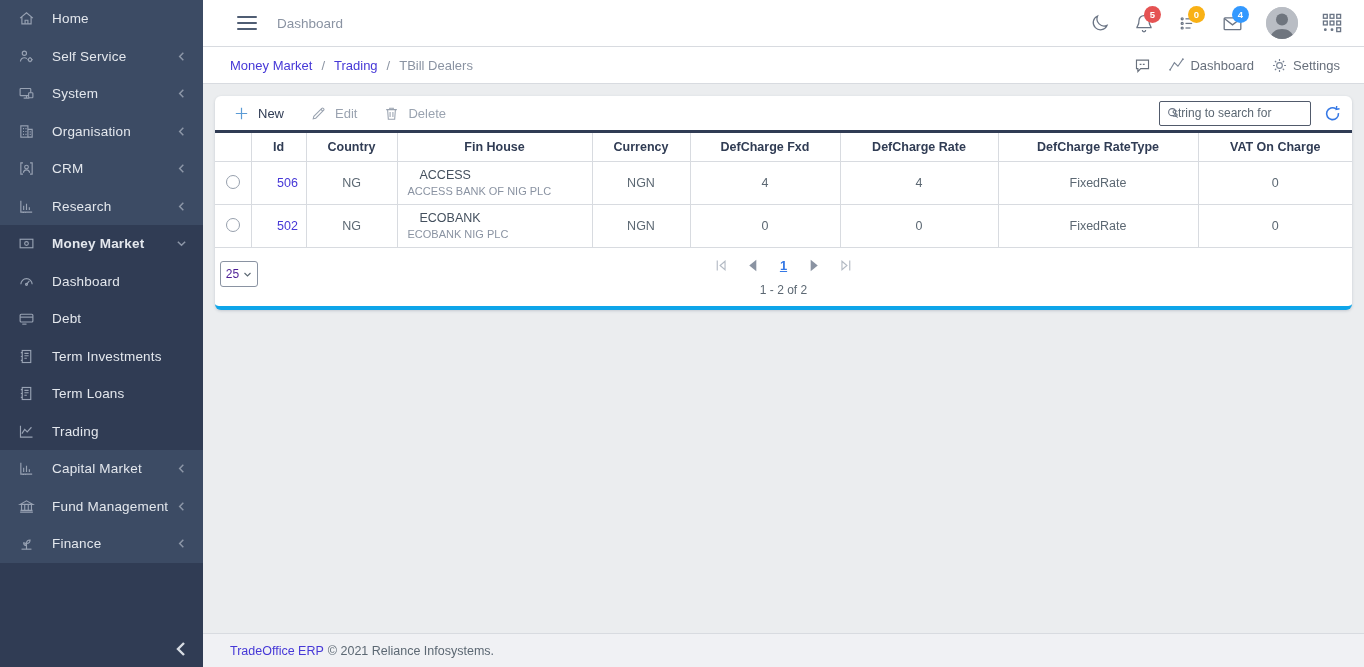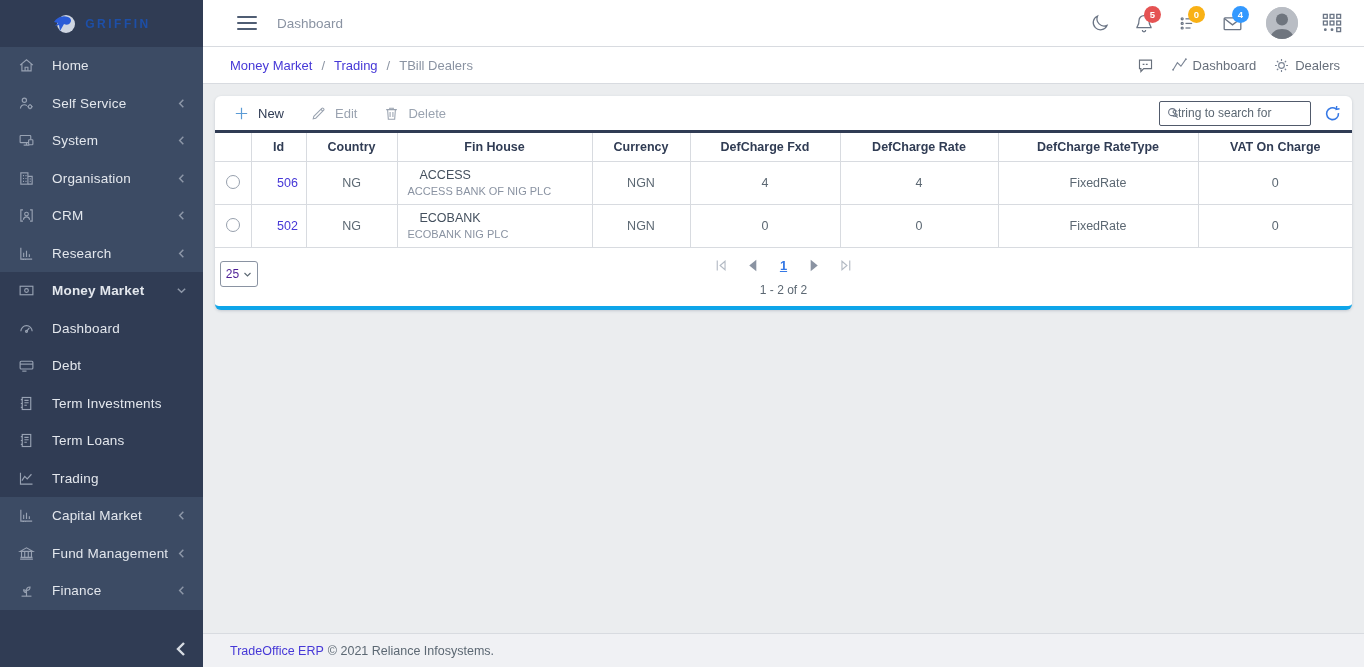--- a/index.html
+++ b/index.html
@@ -77,27 +77,20 @@
   .pgcur { color:#3578e5; font-weight:bold; font-size:13px; text-decoration:underline; cursor:pointer; padding:0 3px; }
   .pgsummary { position:absolute; left:0; right:0; top:35px; text-align:center; font-size:12px; color:#5c6873; }
 
   .footer { height:34px; background:#f0f1f4; border-top:1px solid #d8dbe0; display:flex; align-items:center; padding-left:27px; font-size:12.5px; color:#5c6873; }
   .footer a { color:#4638d7; text-decoration:none; margin-right:4px; cursor:pointer; }
 </style>
 </head>
 <body>
 
 <aside class="sidebar">
-  <div class="brand">
-    <svg class="brand-logo" viewBox="0 0 26 22">
-      <circle cx="14" cy="11" r="9" fill="#cfd6e2"></circle>
-      <path d="M2 9c3-5 9-7 14-5 3 1 4 4 2 6-1 2-4 2-6 1l-4 7-1-6-4 1 3-3z" fill="#2a5bd7"></path>
-    </svg>
-    <span class="brand-name">GRIFFIN</span>
-  </div>
 
   <nav class="nav">
     <div class="nav-item">
       <svg class="nicon" viewBox="0 0 24 24" fill="none" stroke="currentColor" stroke-width="1.6">
           <path d="M3 11.5 12 4l9 7.5M5.5 10v9.5h13V10"></path>
           <path d="M10 19.5v-5h4v5"></path>
         </svg>
       <span class="nlabel">Home</span>
     </div>
     <div class="nav-item">
@@ -324,21 +317,21 @@
             <circle cx="3" cy="18" r="1.3" fill="currentColor" stroke="none"></circle>
             <circle cx="21" cy="3" r="1.3" fill="currentColor" stroke="none"></circle>
           </svg>
         <span>Dashboard</span>
       </span>
       <span class="subbar-action">
         <svg width="17" height="17" viewBox="0 0 24 24" fill="none" stroke="currentColor" stroke-width="1.6">
             <circle cx="12" cy="12" r="4"></circle>
             <path d="M12 2.8v2.7M12 18.5v2.7M2.8 12h2.7M18.5 12h2.7M5.5 5.5l1.9 1.9M16.6 16.6l1.9 1.9M5.5 18.5l1.9-1.9M16.6 7.4l1.9-1.9"></path>
           </svg>
-        <span>Dealers</span>
+        <span>Settings</span>
       </span>
     </div>
   </div>
 
   <div class="content">
     <div class="card">
 
       <div class="toolbar">
         <span class="tool-btn primary">
           <svg class="ticon" viewBox="0 0 24 24" fill="none" stroke="currentColor" stroke-width="1.7">

